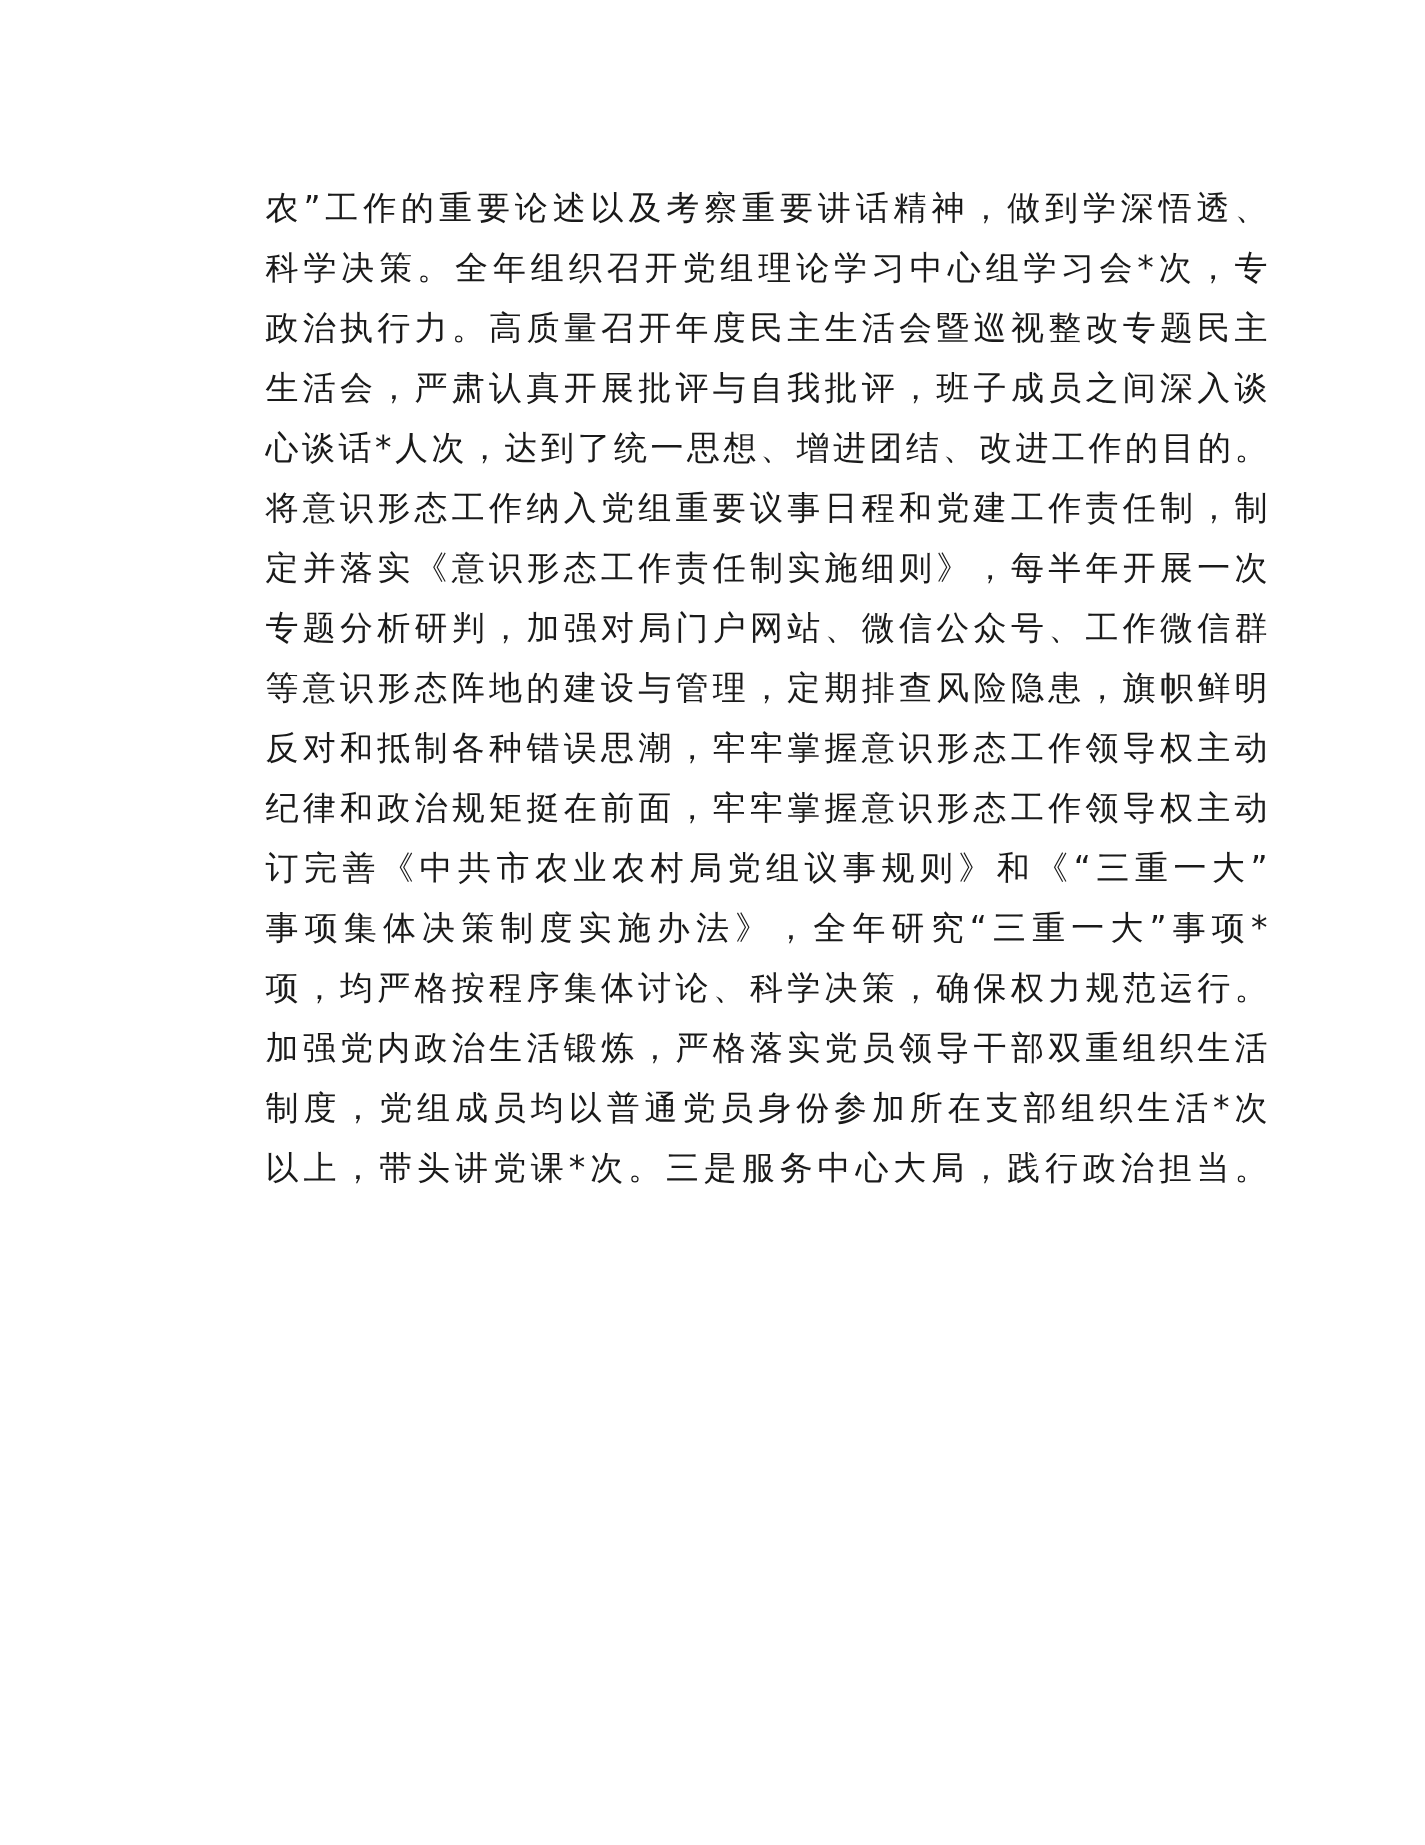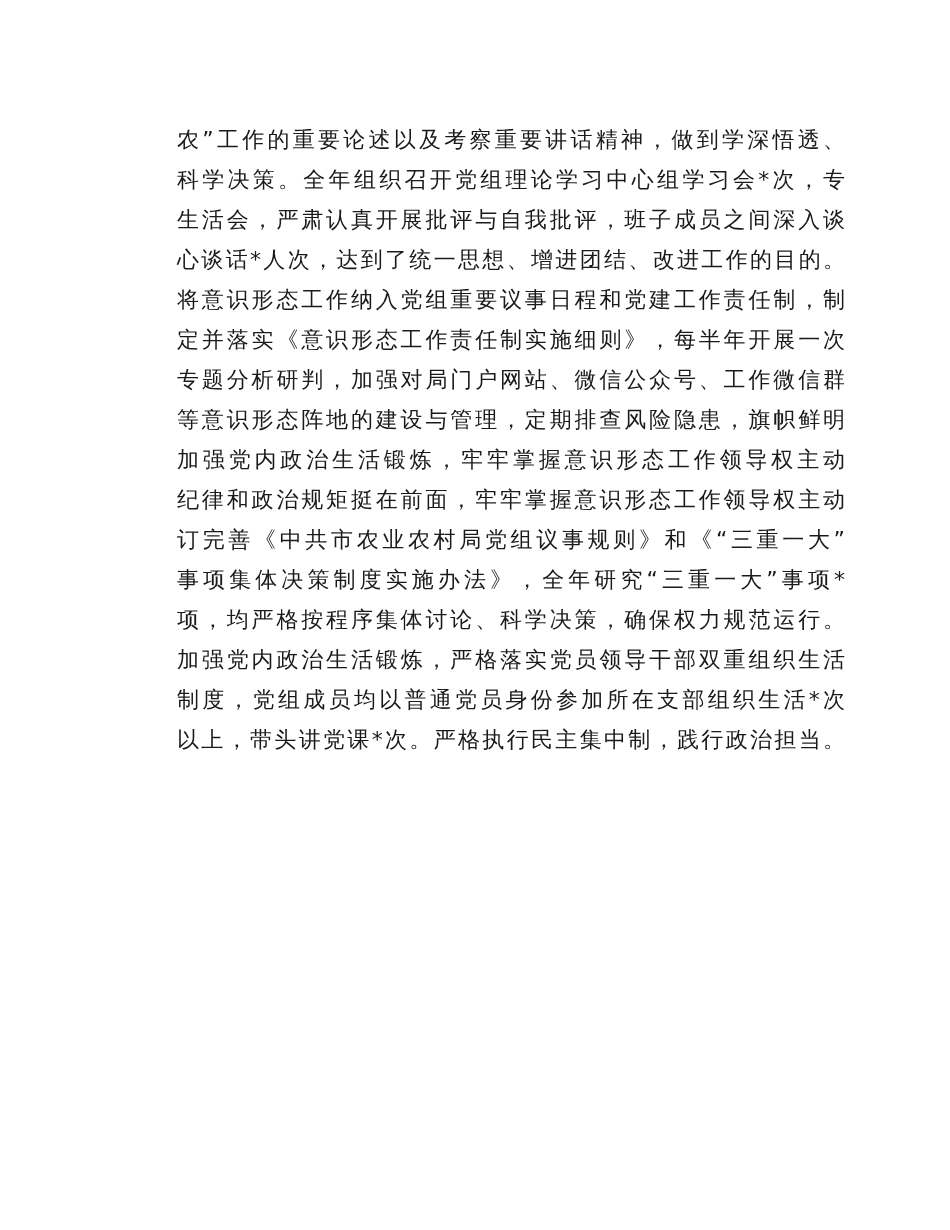--- a/index.html
+++ b/index.html
@@ -42,28 +42,29 @@
       overflow: visible;
     }
   </style>
 </head>
 <body>
 
 <div class="page">
   <div class="body-text">
     <div class="line">农”工作的重要论述以及考察重要讲话精神，做到学深悟透、</div>
     <div class="line">科学决策。全年组织召开党组理论学习中心组学习会*次，专</div>
+    <div class="line">政治执行力。高质量召开年度民主生活会暨巡视整改专题民主</div>
     <div class="line">生活会，严肃认真开展批评与自我批评，班子成员之间深入谈</div>
     <div class="line">心谈话*人次，达到了统一思想、增进团结、改进工作的目的。</div>
     <div class="line">将意识形态工作纳入党组重要议事日程和党建工作责任制，制</div>
     <div class="line">定并落实《意识形态工作责任制实施细则》，每半年开展一次</div>
     <div class="line">专题分析研判，加强对局门户网站、微信公众号、工作微信群</div>
     <div class="line">等意识形态阵地的建设与管理，定期排查风险隐患，旗帜鲜明</div>
-    <div class="line">加强党内政治生活锻炼，牢牢掌握意识形态工作领导权主动</div>
+    <div class="line">反对和抵制各种错误思潮，牢牢掌握意识形态工作领导权主动</div>
     <div class="line">纪律和政治规矩挺在前面，牢牢掌握意识形态工作领导权主动</div>
     <div class="line">订完善《中共市农业农村局党组议事规则》和《“三重一大”</div>
     <div class="line">事项集体决策制度实施办法》，全年研究“三重一大”事项*</div>
     <div class="line">项，均严格按程序集体讨论、科学决策，确保权力规范运行。</div>
     <div class="line">加强党内政治生活锻炼，严格落实党员领导干部双重组织生活</div>
     <div class="line">制度，党组成员均以普通党员身份参加所在支部组织生活*次</div>
-    <div class="line">以上，带头讲党课*次。严格执行民主集中制，践行政治担当。</div>
+    <div class="line">以上，带头讲党课*次。三是服务中心大局，践行政治担当。</div>
   </div>
 </div>
 
 </body></html>

